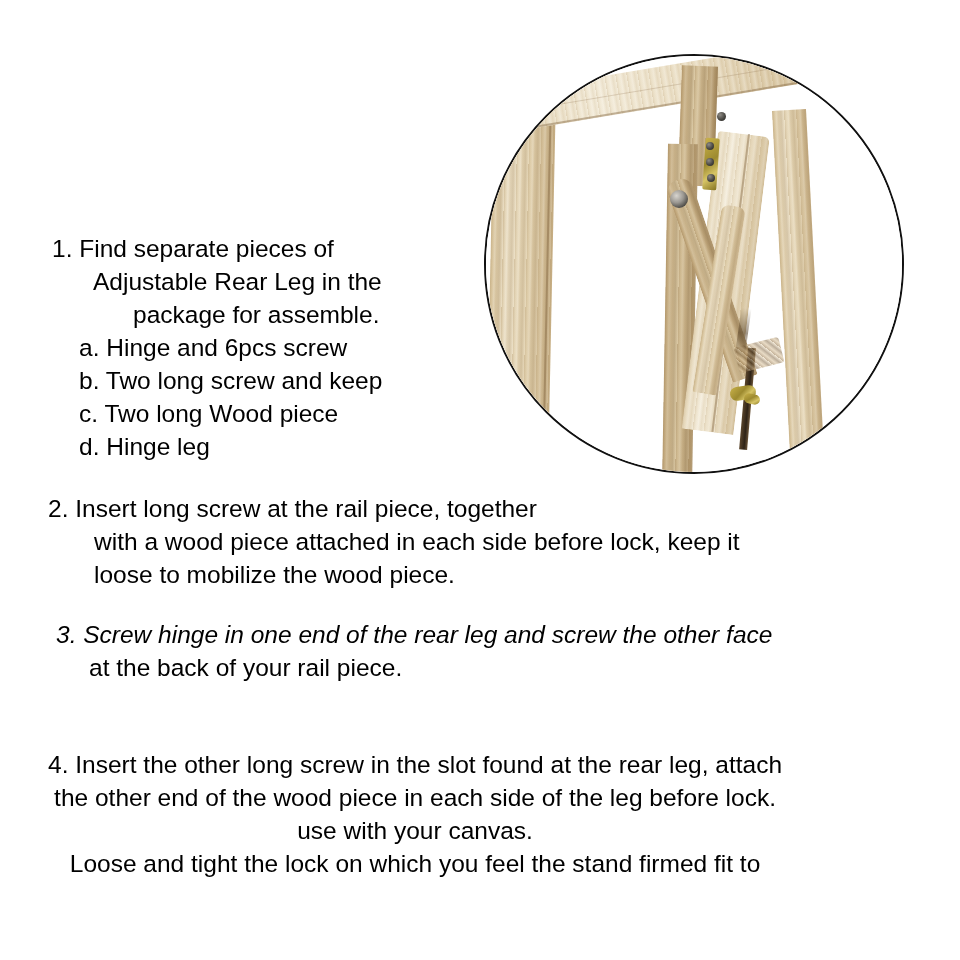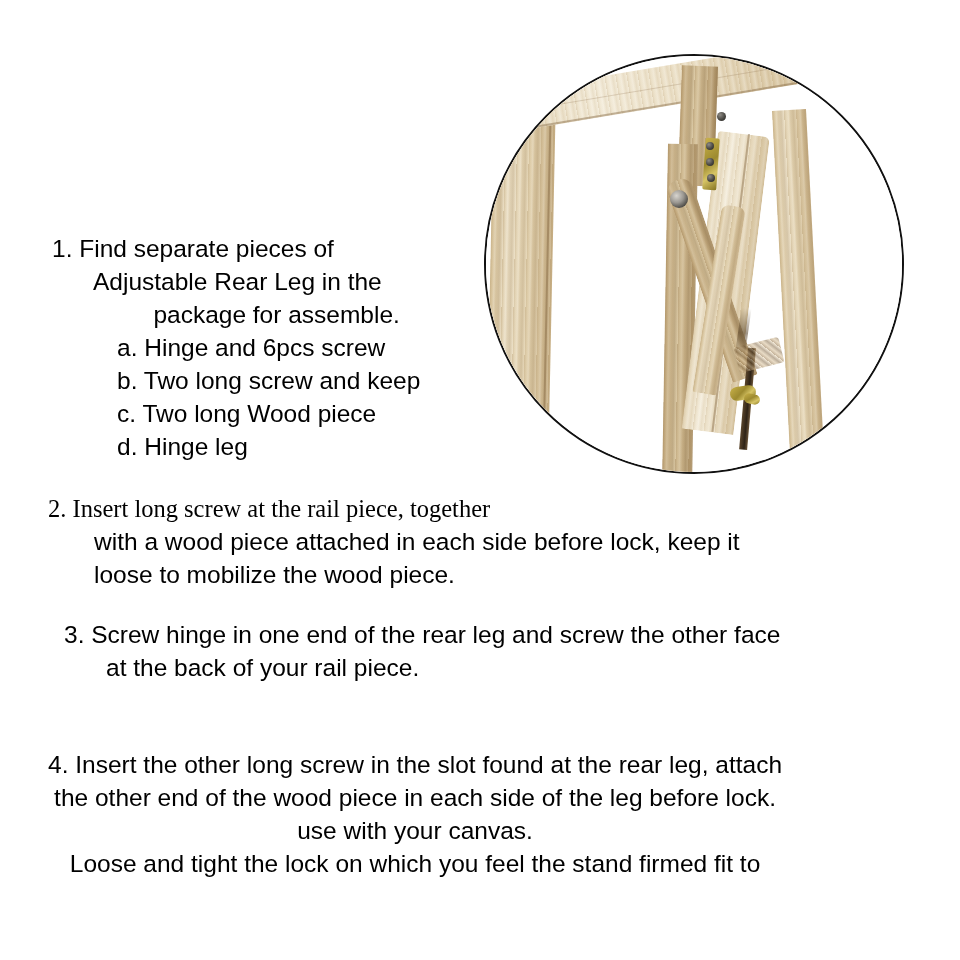--- a/index.html
+++ b/index.html
@@ -51,32 +51,32 @@
     font-size: 24.5px;
     line-height: 33px;
     white-space: nowrap;
   }
   .tline { display: block; white-space: nowrap; }
 
   
   #step1 { left: 52px; top: 232px; }
   #step1 .l0 { margin-left: 0px; }
   #step1 .l1 { margin-left: 41px; }
-  #step1 .l2 { margin-left: 81px; text-align: center; }
-  #step1 .sub { margin-left: 65px; }
+  #step1 .l2 { margin-left: 81px; }
+  #step1 .sub { margin-left: 27px; }
 
   
   #step2 { left: 48px; top: 492px; }
-  #step2 .l0 { margin-left: 0px; font-family: Liberation Serif, serif; }
+  #step2 .l0 { margin-left: 0px; }
   #step2 .lx { margin-left: 46px; }
 
   
   #step3 { left: 48px; top: 618px; }
-  #step3 .l0 { margin-left: 16px; }
-  #step3 .lx { margin-left: 58px; }
+  #step3 .l0 { margin-left: 8px; font-style: italic; }
+  #step3 .lx { margin-left: 41px; }
   #step3 .note { margin-left: 33px; }
 
   
   #step4 { left: 48px; top: 748px; text-align: center; }
   #step4 .l0 { margin-left: 0px; }
   #step4 .lx { }
 
   
   #photo-circle {
     position: absolute;

